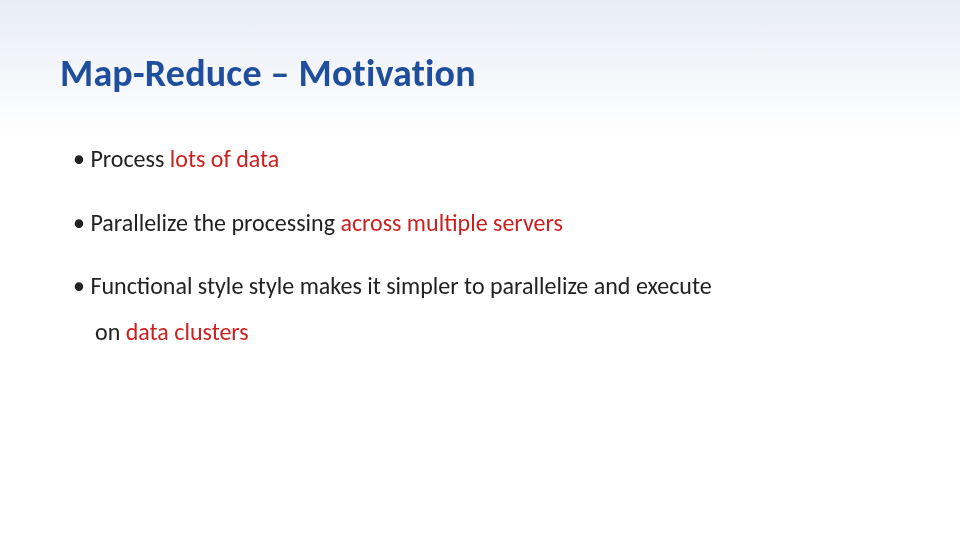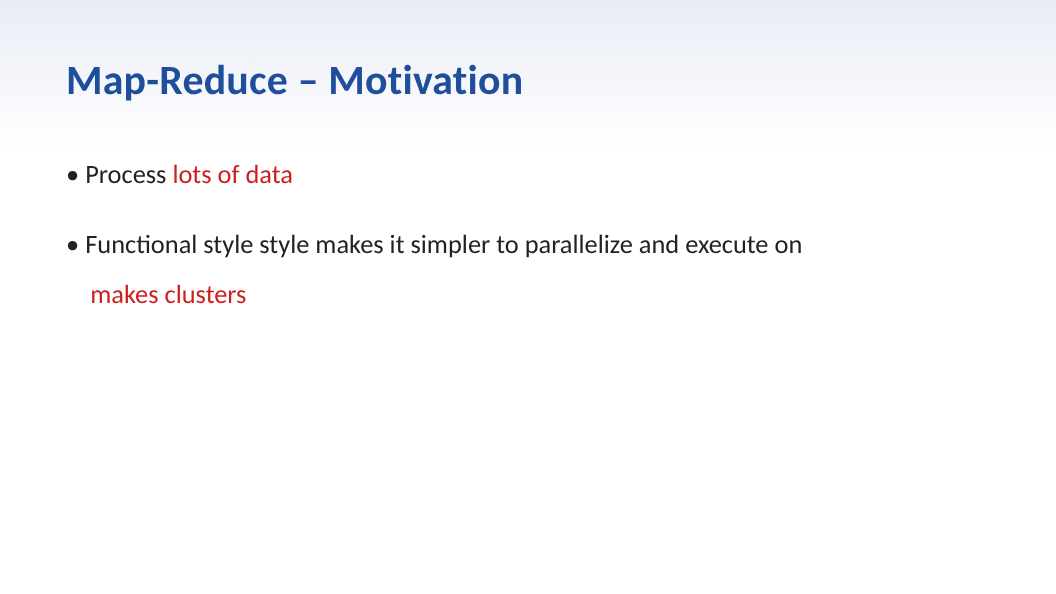--- a/index.html
+++ b/index.html
@@ -20,21 +20,21 @@
   .title {
     font-size: 38px;
     font-weight: 700;
     color: #1f4e9c;
     margin: 0 0 40px 0;
     letter-spacing: 0.2px;
   }
   .bullets {
     list-style: none;
     padding: 0;
-    margin: 0;
+    margin: 13px;
   }
   .bullets li {
     font-size: 24px;
     color: #222;
     line-height: 1.9;
     margin-bottom: 18px;
     padding-left: 22px;
     text-indent: -22px;
   }
   .bullets li::before {
@@ -48,16 +48,19 @@
 </head>
 <body>
 
 <div class="slide">
   <h1 class="title">Map-Reduce – Motivation</h1>
   <ul class="bullets">
     <li>
       <span>Process </span><span class="hl">lots of data</span><span></span>
     </li>
     <li>
-      <span>Functional style style makes it simpler to parallelize and execute on </span><span class="hl">makes clusters</span><span></span>
+      <span>Parallelize the processing </span><span class="hl">across multiple servers</span><span></span>
+    </li>
+    <li>
+      <span>Functional style style makes it simpler to parallelize and execute on </span><span class="hl">data clusters</span><span></span>
     </li>
   </ul>
 </div>
 
 </body></html>

